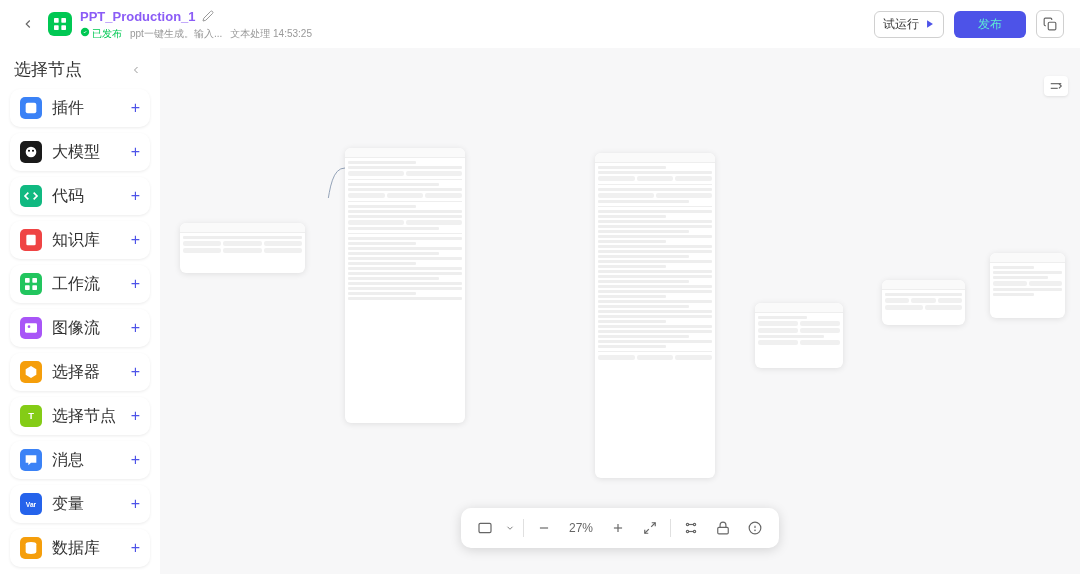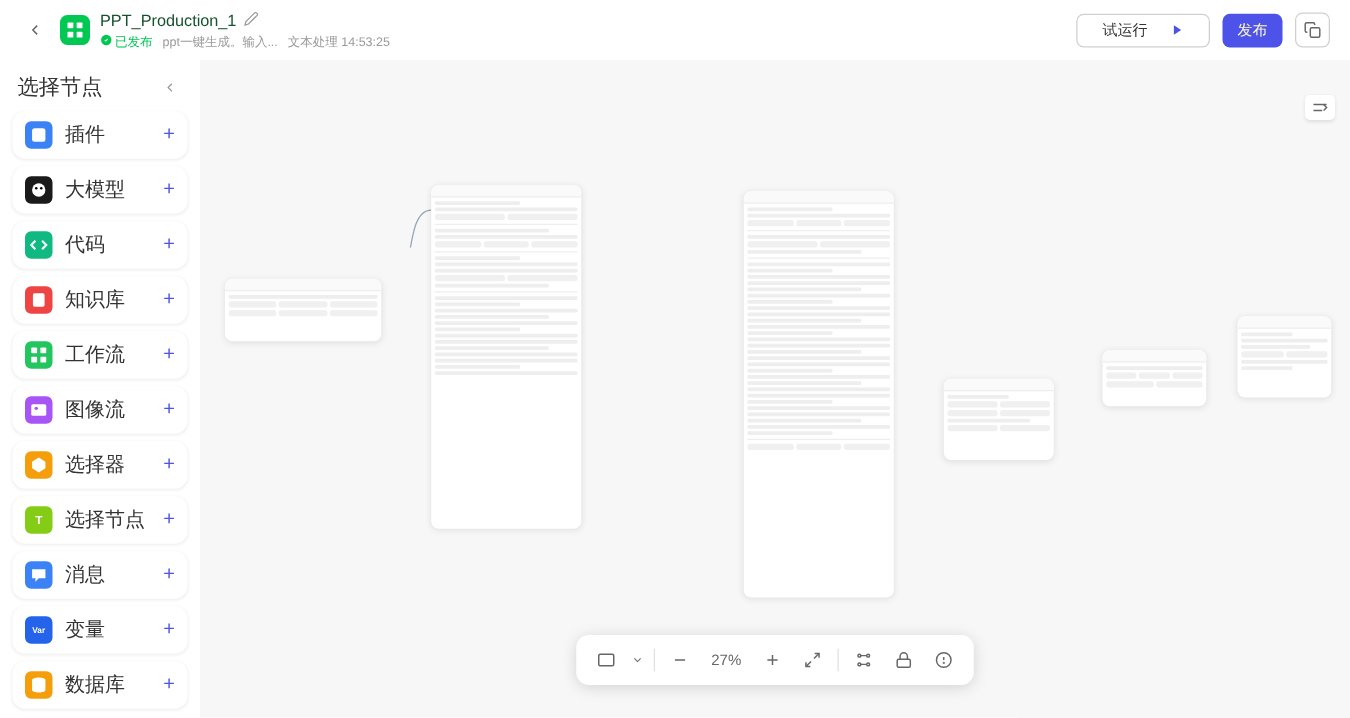--- a/index.html
+++ b/index.html
@@ -4,27 +4,27 @@
   <style>
     * { margin: 0; padding: 0; box-sizing: border-box; }
     body { font-family: -apple-system, "PingFang SC", "Microsoft YaHei", sans-serif; background: #fff; width: 1080px; height: 574px; overflow: hidden; position: relative; }
     
     .topbar { height: 48px; display: flex; align-items: center; padding: 0 16px; background: #fff; }
     .back-btn { width: 24px; height: 24px; display: flex; align-items: center; justify-content: center; cursor: pointer; color: #666; }
     .app-icon { width: 24px; height: 24px; background: #00c853; border-radius: 6px; margin: 0 8px; display: flex; align-items: center; justify-content: center; }
     .app-icon svg { width: 16px; height: 16px; fill: #fff; }
     .title-block { display: flex; flex-direction: column; gap: 1px; }
     .title-row { display: flex; align-items: center; gap: 6px; }
-    .app-title { font-size: 13px; font-weight: 400; color: #14532d; }
+    .app-title { font-size: 13px; font-weight: 700; color: #8b5cf6; }
     .edit-icon { color: #999; }
     .sub-row { display: flex; align-items: center; gap: 8px; font-size: 10px; color: #999; }
     .pub-badge { color: #00c853; display: flex; align-items: flex-start; gap: 2px; }
     .topbar-right { margin-left: auto; display: flex; align-items: center; gap: 10px; }
-    .test-btn { padding: 4px 20px; border: 1px solid #d0d0d0; border-radius: 6px; background: #fff; font-size: 12px; color: #333; display: flex; align-items: center; gap: 19px; cursor: pointer; margin-left: 48px; }
-    .publish-btn { padding: 5px 12px; background: #4d53e8; color: #fef9c3; border: none; border-radius: 6px; font-size: 12px; cursor: pointer; }
+    .test-btn { padding: 4px 8px; border: 1px solid #d0d0d0; border-radius: 6px; background: #fff; font-size: 12px; color: #333; display: flex; align-items: center; gap: 6px; cursor: pointer; margin-left: 48px; }
+    .publish-btn { padding: 5px 24px; background: #4d53e8; color: #5eead4; border: none; border-radius: 6px; font-size: 12px; cursor: pointer; }
     .copy-btn { width: 28px; height: 28px; border: 1px solid #d0d0d0; border-radius: 6px; background: #fff; display: flex; align-items: center; justify-content: center; cursor: pointer; color: #666; }
     
     .sidebar { position: absolute; left: 0; top: 48px; width: 160px; height: calc(100% - 48px); background: #fff; padding: 10px; }
     .sidebar-header { display: flex; align-items: center; justify-content: space-between; margin-bottom: 8px; padding: 0 4px; }
     .sidebar-title { font-size: 17px; font-weight: 500; color: #333; }
     .collapse-btn { width: 20px; height: 20px; color: #999; cursor: pointer; display: flex; align-items: center; justify-content: center; }
     .node-item { display: flex; align-items: center; padding: 8px 10px; border-radius: 10px; background: #fff; margin-bottom: 6px; box-shadow: 0 1px 3px rgba(0,0,0,0.08); cursor: pointer; }
     .node-icon { width: 22px; height: 22px; border-radius: 5px; display: flex; align-items: center; justify-content: center; margin-right: 10px; flex-shrink: 0; }
     .node-label { flex: 1; font-size: 16px; color: #333; }
     .node-add { color: #4d53e8; font-size: 16px; font-weight: 300; }

